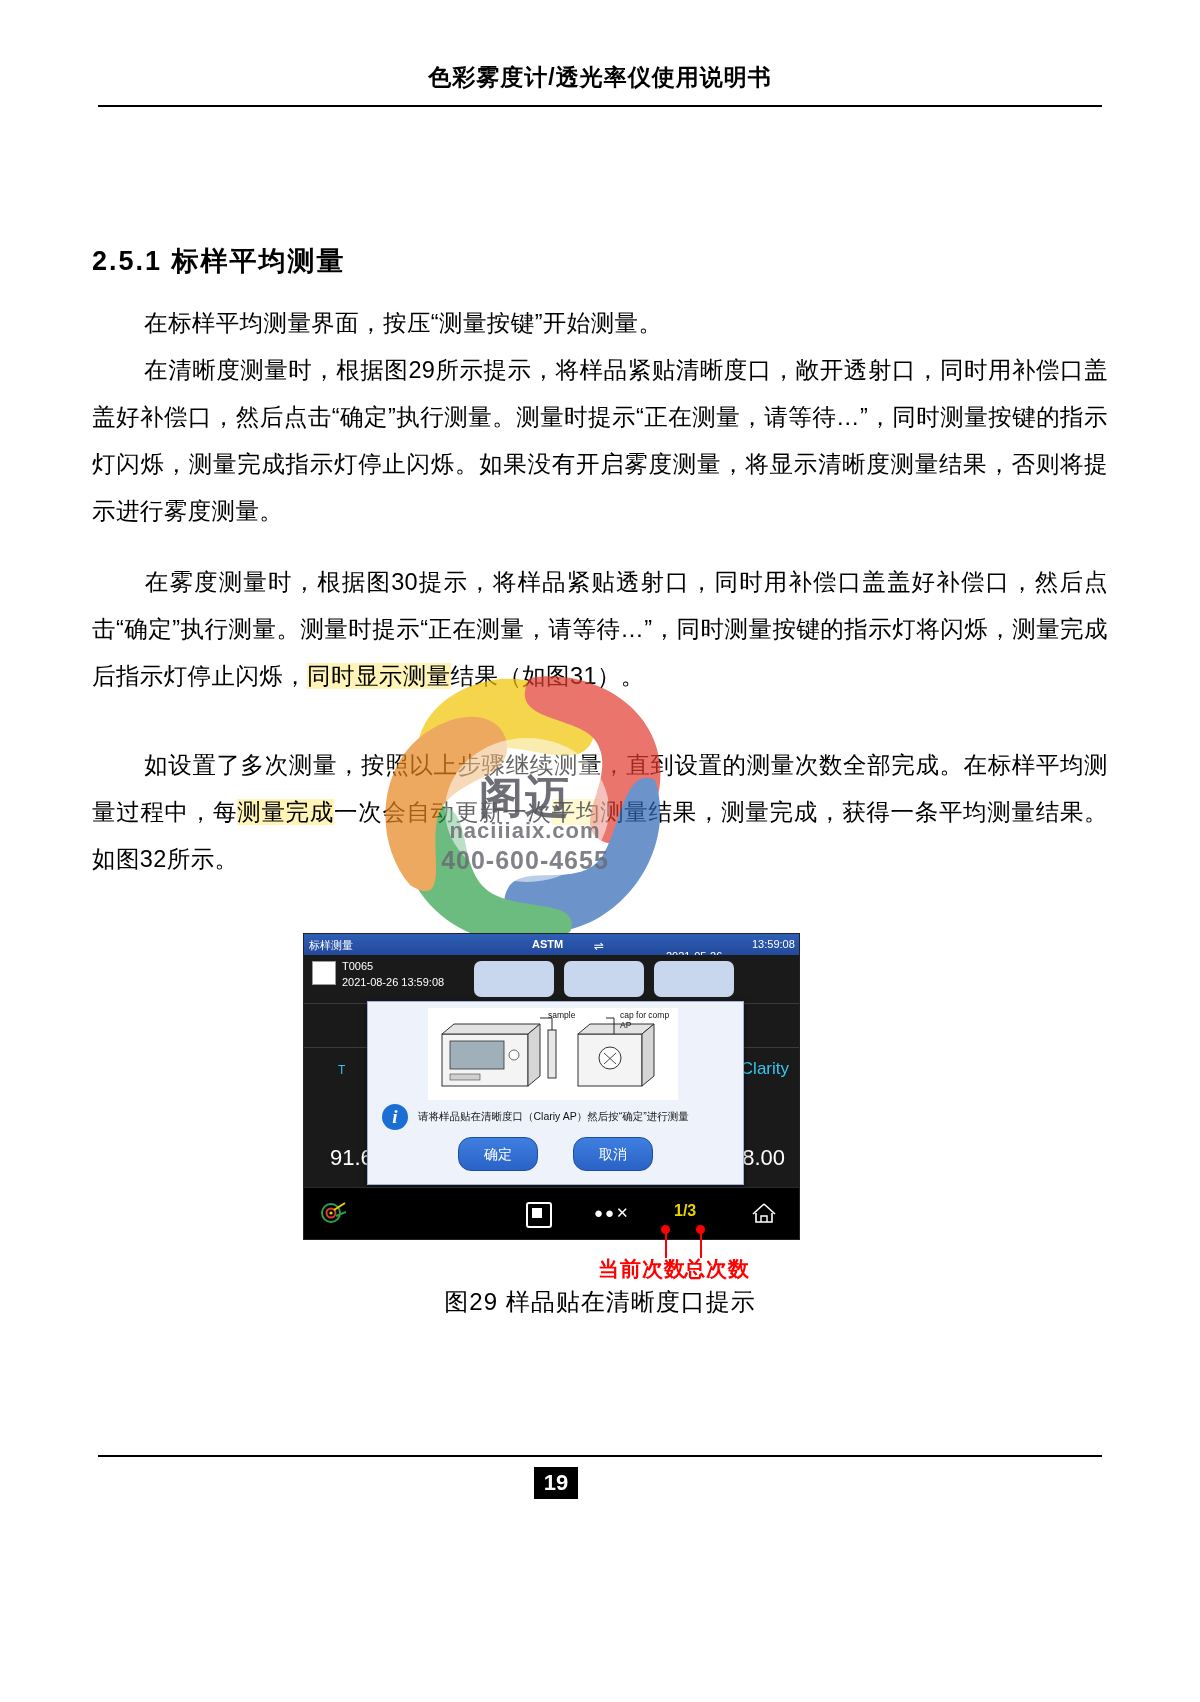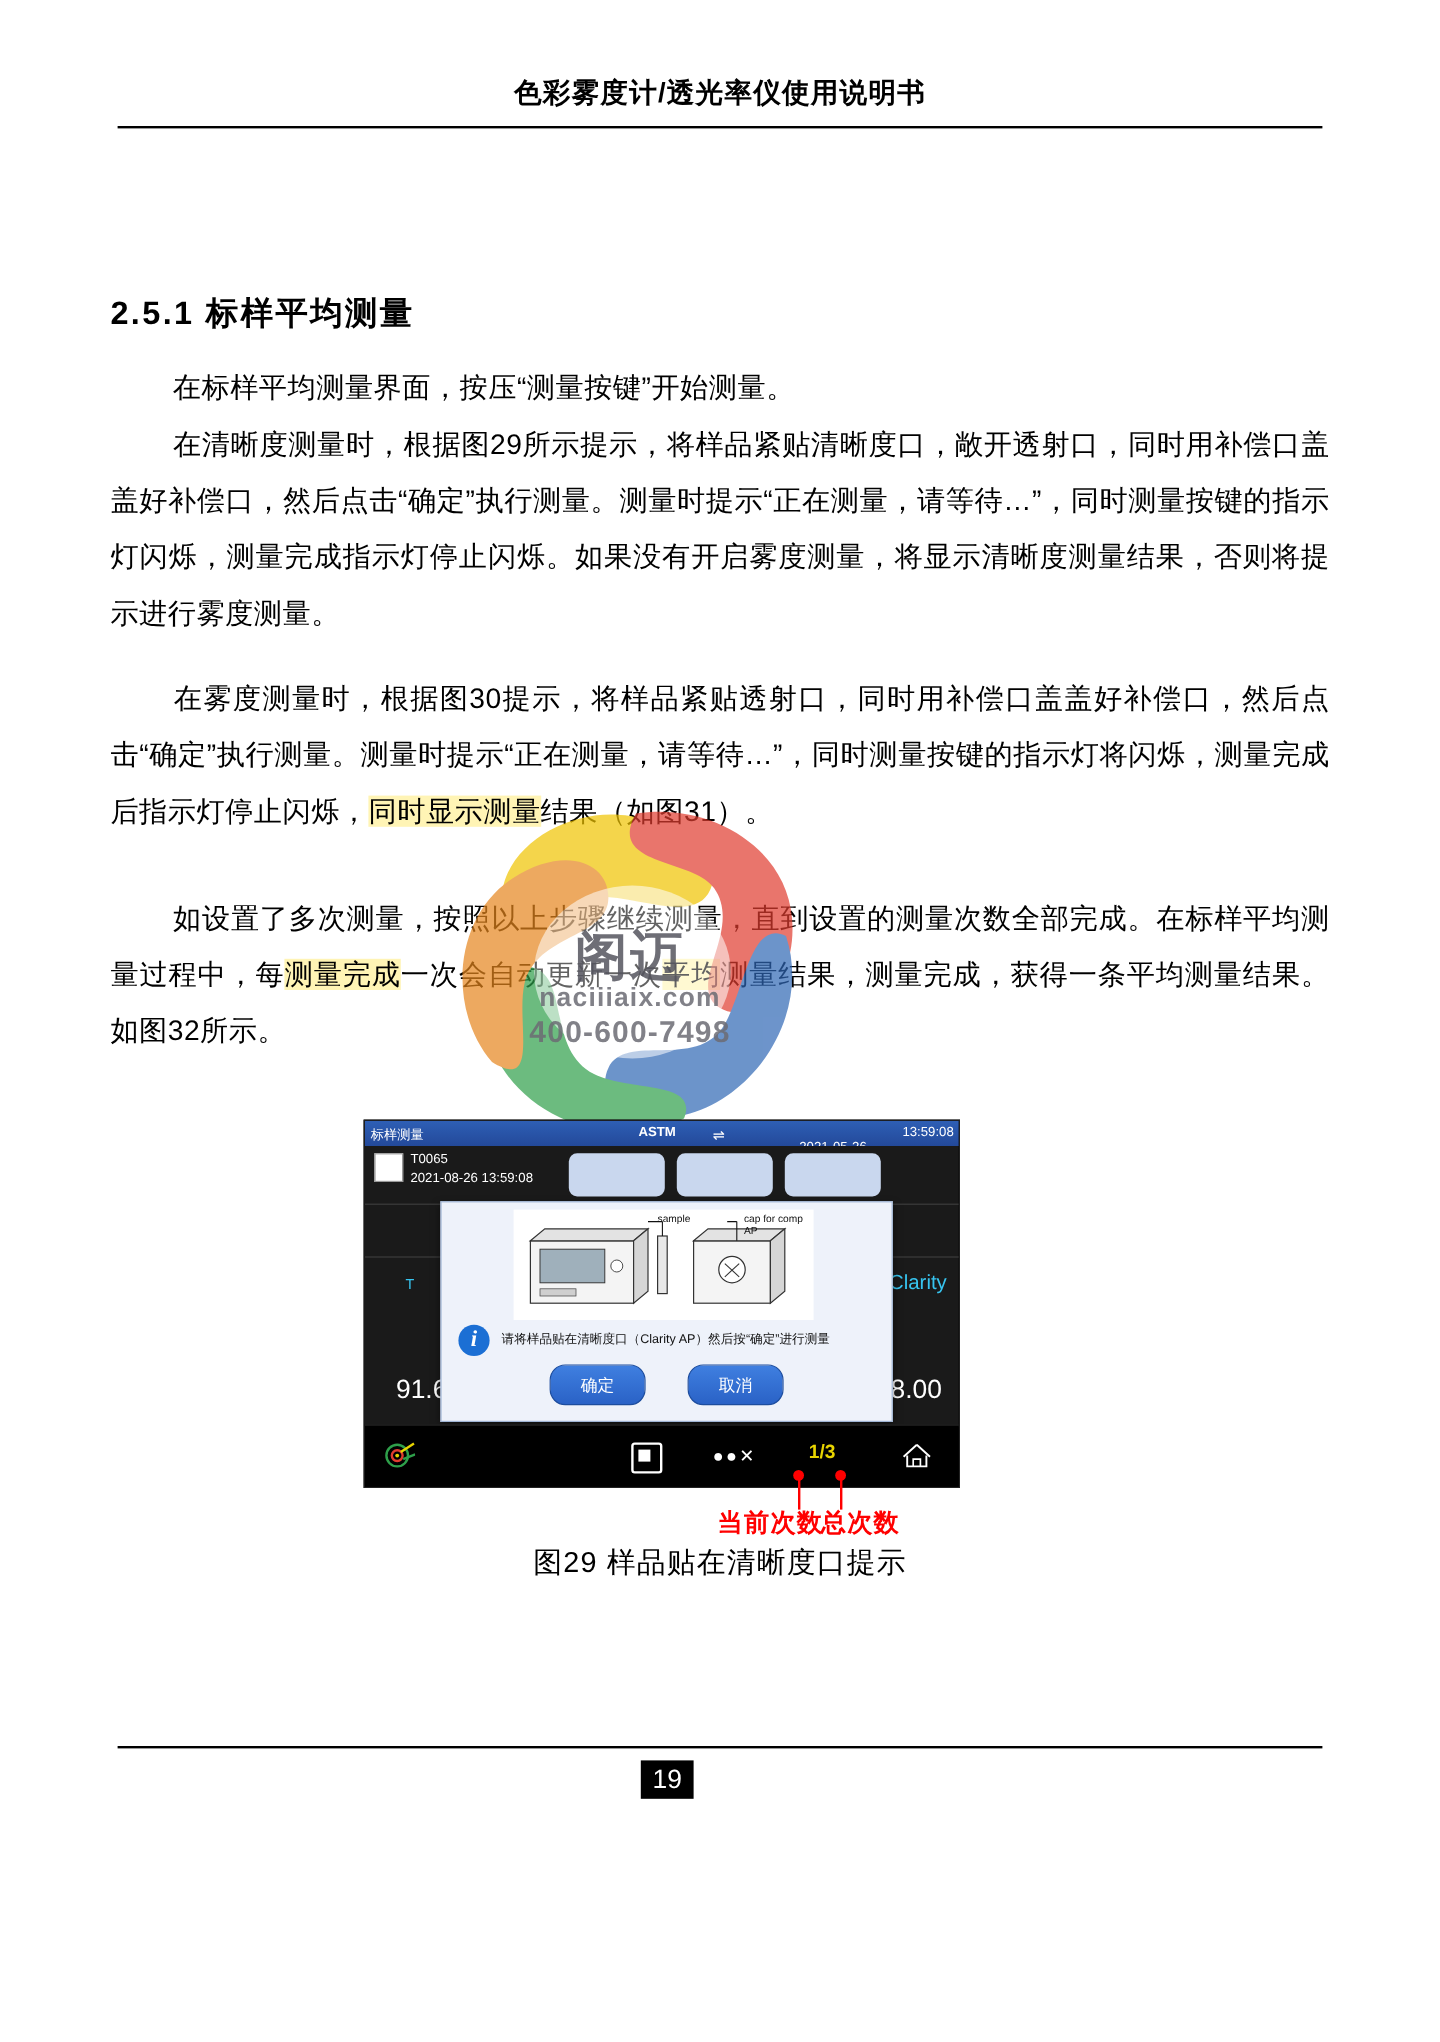--- a/index.html
+++ b/index.html
@@ -49,21 +49,21 @@
   }
   .page-number {
     position: absolute;
     top: 1467px;
     left: 534px;
     width: 44px;
     height: 32px;
     background: #000;
     color: #fff;
     font-size: 22px;
-    font-weight: normal;
+    font-weight: bold;
     line-height: 32px;
     text-align: center;
   }
 
   
   .section-title {
     position: absolute;
     top: 243px;
     left: 92px;
     font-size: 27px;
@@ -376,21 +376,21 @@
         <path d="M70 120 C40 60 110 10 170 20 C230 28 250 60 235 85 C215 115 150 70 110 95 C85 112 88 150 70 120 Z" fill="#f0c400"></path>
         <path d="M175 18 C235 8 300 45 305 105 C310 160 270 195 245 180 C215 162 265 115 240 80 C222 55 150 62 175 18 Z" fill="#e03c2f"></path>
         <path d="M300 120 C320 180 280 250 220 268 C170 283 140 255 152 230 C166 200 225 232 248 195 C265 168 270 105 300 120 Z" fill="#2f67b5"></path>
         <path d="M215 272 C160 300 85 275 58 220 C35 172 60 140 88 146 C120 153 100 215 140 235 C170 250 228 240 215 272 Z" fill="#2e9f4a"></path>
         <path d="M55 225 C18 182 22 105 72 72 C115 44 152 58 152 88 C152 122 92 118 82 160 C75 192 95 250 55 225 Z" fill="#e6861d"></path>
         <ellipse cx="172" cy="150" rx="82" ry="72" fill="#ffffff" opacity="0.55"></ellipse>
       </g>
     </svg>
     <div class="wm-text wm-cn">阁迈</div>
     <div class="wm-text wm-en">naciiiaix.com</div>
-    <div class="wm-text wm-tel">400-600-7498</div>
+    <div class="wm-text wm-tel">400-600-4655</div>
   </div>
 
   <div class="device">
 
     <div class="dev-topbar">
       <span class="tb-left">标样测量</span>
       <span class="tb-mid">ASTM</span>
       <span class="tb-usb">⇌</span>
       <span class="tb-date">2021-05-26</span>
       <span class="tb-time">13:59:08</span>
@@ -438,21 +438,21 @@
             <line x1="124" y1="22" x2="124" y2="10" stroke="#111" stroke-width="0.9"></line>
             <line x1="124" y1="10" x2="112" y2="10" stroke="#111" stroke-width="0.9"></line>
             <line x1="186" y1="26" x2="186" y2="10" stroke="#111" stroke-width="0.9"></line>
             <line x1="186" y1="10" x2="178" y2="10" stroke="#111" stroke-width="0.9"></line>
           </svg>
           <span class="dlg-label-sample">sample</span>
           <span class="dlg-label-cap">cap for comp AP</span>
         </div>
 
         <div class="dlg-info-icon">i</div>
-        <div class="dlg-msg">请将样品贴在清晰度口（Clarity AP）然后按“确定”进行测量</div>
+        <div class="dlg-msg">请将样品贴在清晰度口（Clariy AP）然后按“确定”进行测量</div>
 
         <div class="dlg-btn btn-ok">确定</div>
         <div class="dlg-btn btn-cancel">取消</div>
       </div>
     </div>
 
     <div class="dev-bottombar">
       <div class="bb-target">
         <svg width="26" height="26" viewBox="0 0 26 26">
           <circle cx="11" cy="13" r="9" fill="none" stroke="#2e9f4a" stroke-width="2"></circle>

